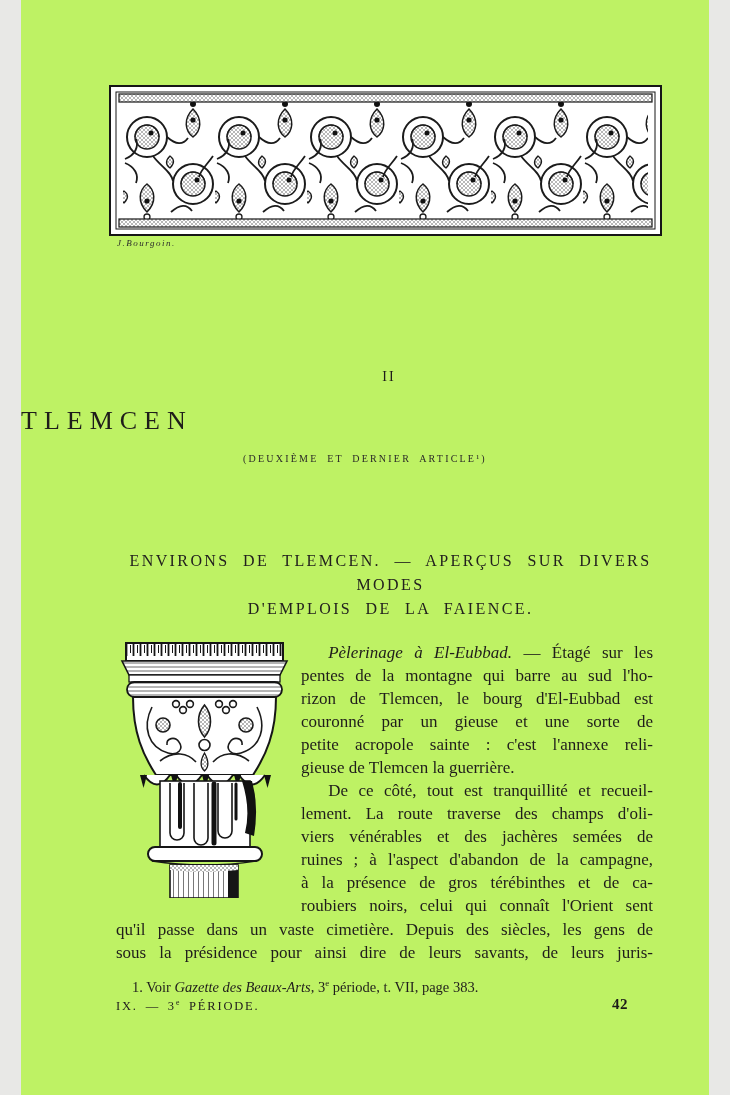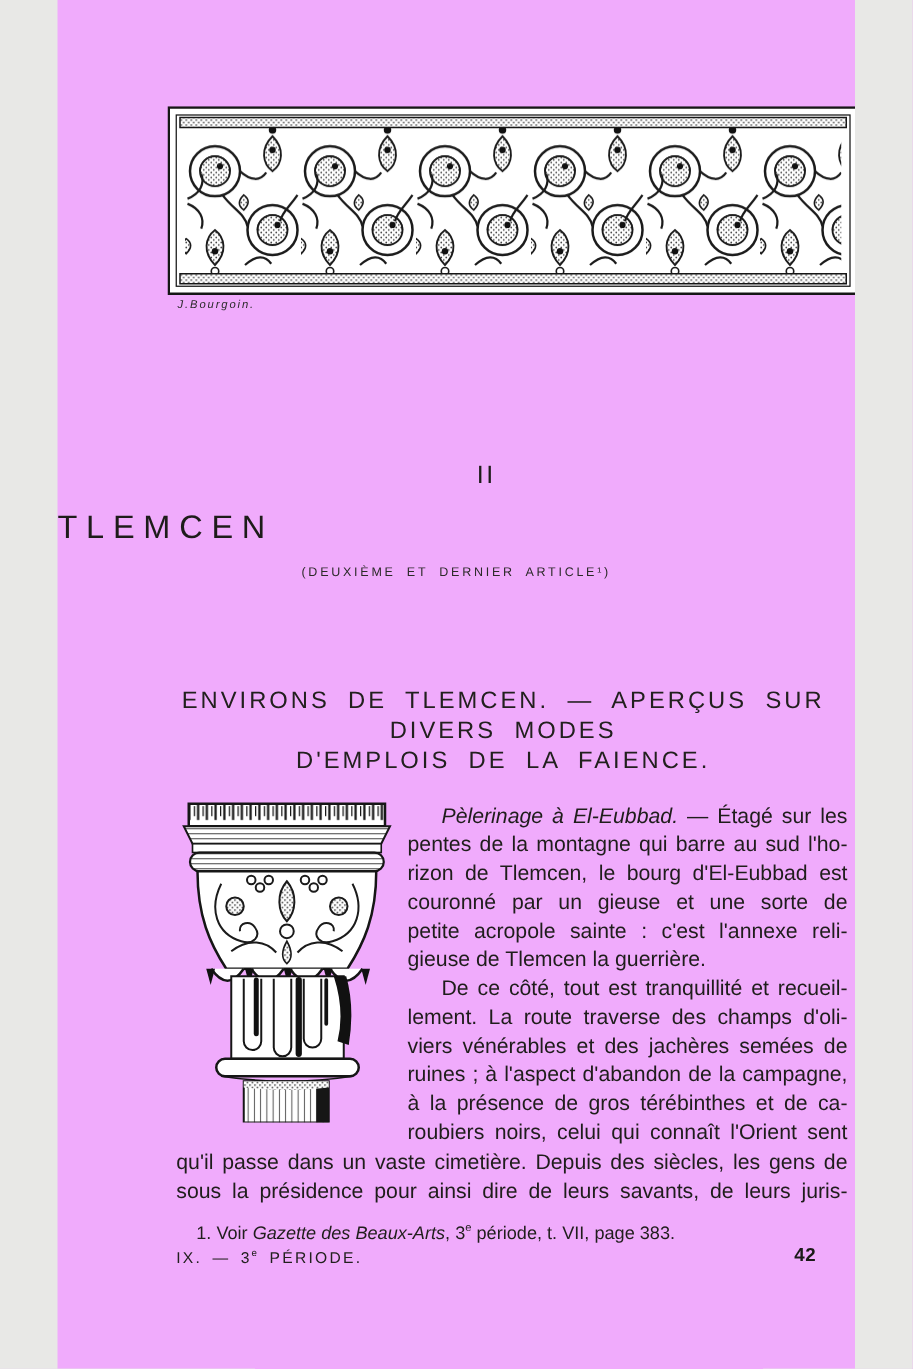--- a/index.html
+++ b/index.html
@@ -1,52 +1,52 @@
 <!DOCTYPE html>
 <html><head>
 <meta charset="utf-8">
 <style>
   html,body{margin:0;padding:0;background:#e8e8e6;}
   .page{
     position:relative;
-    width:638px;height:1095px;
+    width:688px;height:1095px;
     margin:0 auto;
-    background:#f0abfc;
+    background:#bef264;
     color:#1e1c1a;
-    font-family:Liberation Sans, sans-serif;
+    font-family:Liberation Serif, serif;
     overflow:hidden;
   }
   
   .frieze-wrap{position:absolute;left:88px;top:85px;width:553px;height:151px;}
   .engraver-sig{
     position:absolute;left:96px;top:238px;
     font-size:9px;font-style:italic;letter-spacing:1.5px;color:#2a2a2a;
   }
   
   .main-title{
     position:absolute;left:0;right:0;top:304px;
     text-align:center;font-size:19px;letter-spacing:3.2px;word-spacing:9px;
     color:#1b1a18;
   }
   .part-num{
     position:absolute;left:0;right:0;top:369px;
-    text-align:center;font-size:20px;letter-spacing:2px;padding-left:48px;
+    text-align:center;font-size:14px;letter-spacing:2px;padding-left:48px;
   }
   .city-title{
     position:absolute;left:0;right:0;top:406px;
     text-align:left;font-size:26px;letter-spacing:7px;font-weight:500;
   }
   .subtitle{
     position:absolute;left:0;right:0;top:453px;
     text-align:center;font-size:10px;letter-spacing:2.2px;word-spacing:4px;
     color:#2b2a28;
   }
   .section-head{
-    position:absolute;left:88px;top:549px;width:537px;
-    text-align:center;font-size:19px;letter-spacing:2.4px;word-spacing:7px;
+    position:absolute;left:101px;top:549px;width:537px;
+    text-align:center;font-size:16px;letter-spacing:2.4px;word-spacing:7px;
     line-height:24px;color:#22201e;
   }
   
   .content{position:absolute;left:95px;top:641px;width:537px;}
   .content-row{display:flex;align-items:flex-start;}
   .illustration{flex:0 0 177px;width:177px;height:257px;}
   .narrow-col{flex:1 1 auto;margin-left:8px;}
   .bodytext{font-size:17px;line-height:23px;color:#1f1d1b;}
   .line{text-align:justify;text-align-last:justify;white-space:nowrap;}
   .line.endpara{text-align-last:left;}

